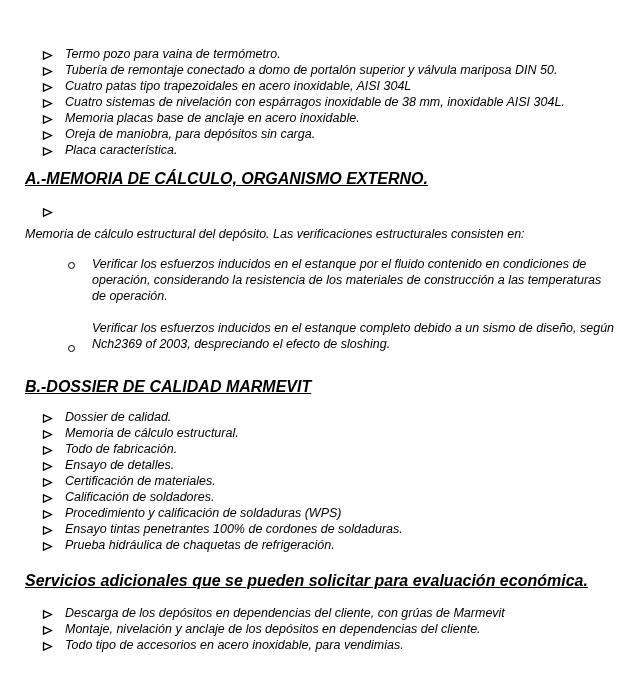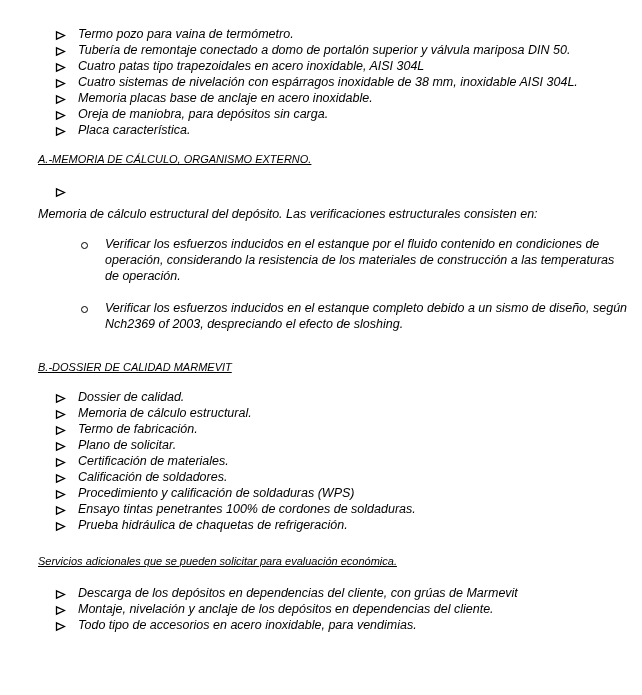--- a/index.html
+++ b/index.html
@@ -9,21 +9,22 @@
     font-family: "Liberation Sans", sans-serif;
     font-style: italic;
     font-size: 12.5px;
     line-height: 16px;
     color: #000000;
     overflow: hidden;
   }
   .page {
     box-sizing: border-box;
     width: 642px; height: 578px;
-    padding: 26px 8px 0 38px;
+    padding: 26px 8px 0 25px;
+    margin-top: 20px;
   }
   
   .bullet-row { display: flex; align-items: flex-start; }
   .bullet-row .marker {
     flex: 0 0 23px; margin-left: 17px;
     padding-top: 4px; box-sizing: border-box;
   }
   .bullet-row .marker svg { display: block; }
   
   .sub-row { display: flex; align-items: flex-start; }
@@ -32,38 +33,38 @@
     padding-top: 6px; box-sizing: border-box;
   }
   .circle-glyph {
     display: block; width: 5px; height: 5px;
     border: 1px solid #000; border-radius: 50%;
     background: transparent;
   }
   .btext { flex: 1 1 auto; min-width: 0; }
   .pre { white-space: pre-line; }
   .heading {
-    font-weight: normal;
+    font-weight: bold;
     text-decoration: underline;
     margin: 0;
-    font-size: 11px;
+    font-size: 16px;
   }
   .bold-para { font-weight: bold; margin: 0; }
   .misspelled {
     text-decoration-style: wavy;
     text-decoration-color: #ff0000;
     text-decoration-thickness: 1px;
     text-underline-offset: 2px;
     text-decoration-skip-ink: none;
   }
   
   #heading-a   { margin-top: 13px; }
   #bullet-memoria { margin-top: 16px; flex-direction: column; }
   #sub1 { margin-top: 14px; }
-  #sub2 { margin-top: 16px; }
+  #sub2 { margin-top: 16px; align-items: flex-end; }
   #heading-b   { margin-top: 27px; }
   #para-b      { margin-top: 14px; }
   #list-b      { margin-top: 14px; }
   #heading-serv{ margin-top: 20px; }
   #list-serv   { margin-top: 16px; }
 </style>
 </head>
 <body>
 
 <div class="page">
@@ -174,29 +175,29 @@
           </svg>
         </span>
       <span class="btext">Memoria de cálculo estructural.</span>
     </div>
     <div class="bullet-row">
       <span class="marker">
           <svg width="11" height="11" viewBox="0 0 11 11">
             <path d="M1.5 1.8 L9.5 5.5 L1.5 9.2 Z" fill="#ffffff" stroke="#000000" stroke-width="1.3"></path>
           </svg>
         </span>
-      <span class="btext">Termo de fabricación.</span>
-    </div>
-    <div class="bullet-row">
-      <span class="marker">
-          <svg width="11" height="11" viewBox="0 0 11 11">
-            <path d="M1.5 1.8 L9.5 5.5 L1.5 9.2 Z" fill="#ffffff" stroke="#000000" stroke-width="1.3"></path>
-          </svg>
-        </span>
-      <span class="btext">Plano de solicitar.</span>
+      <span class="btext">Todo de fabricación.</span>
+    </div>
+    <div class="bullet-row">
+      <span class="marker">
+          <svg width="11" height="11" viewBox="0 0 11 11">
+            <path d="M1.5 1.8 L9.5 5.5 L1.5 9.2 Z" fill="#ffffff" stroke="#000000" stroke-width="1.3"></path>
+          </svg>
+        </span>
+      <span class="btext">Ensayo de detalles.</span>
     </div>
     <div class="bullet-row">
       <span class="marker">
           <svg width="11" height="11" viewBox="0 0 11 11">
             <path d="M1.5 1.8 L9.5 5.5 L1.5 9.2 Z" fill="#ffffff" stroke="#000000" stroke-width="1.3"></path>
           </svg>
         </span>
       <span class="btext">Certificación de materiales.</span>
     </div>
     <div class="bullet-row">

